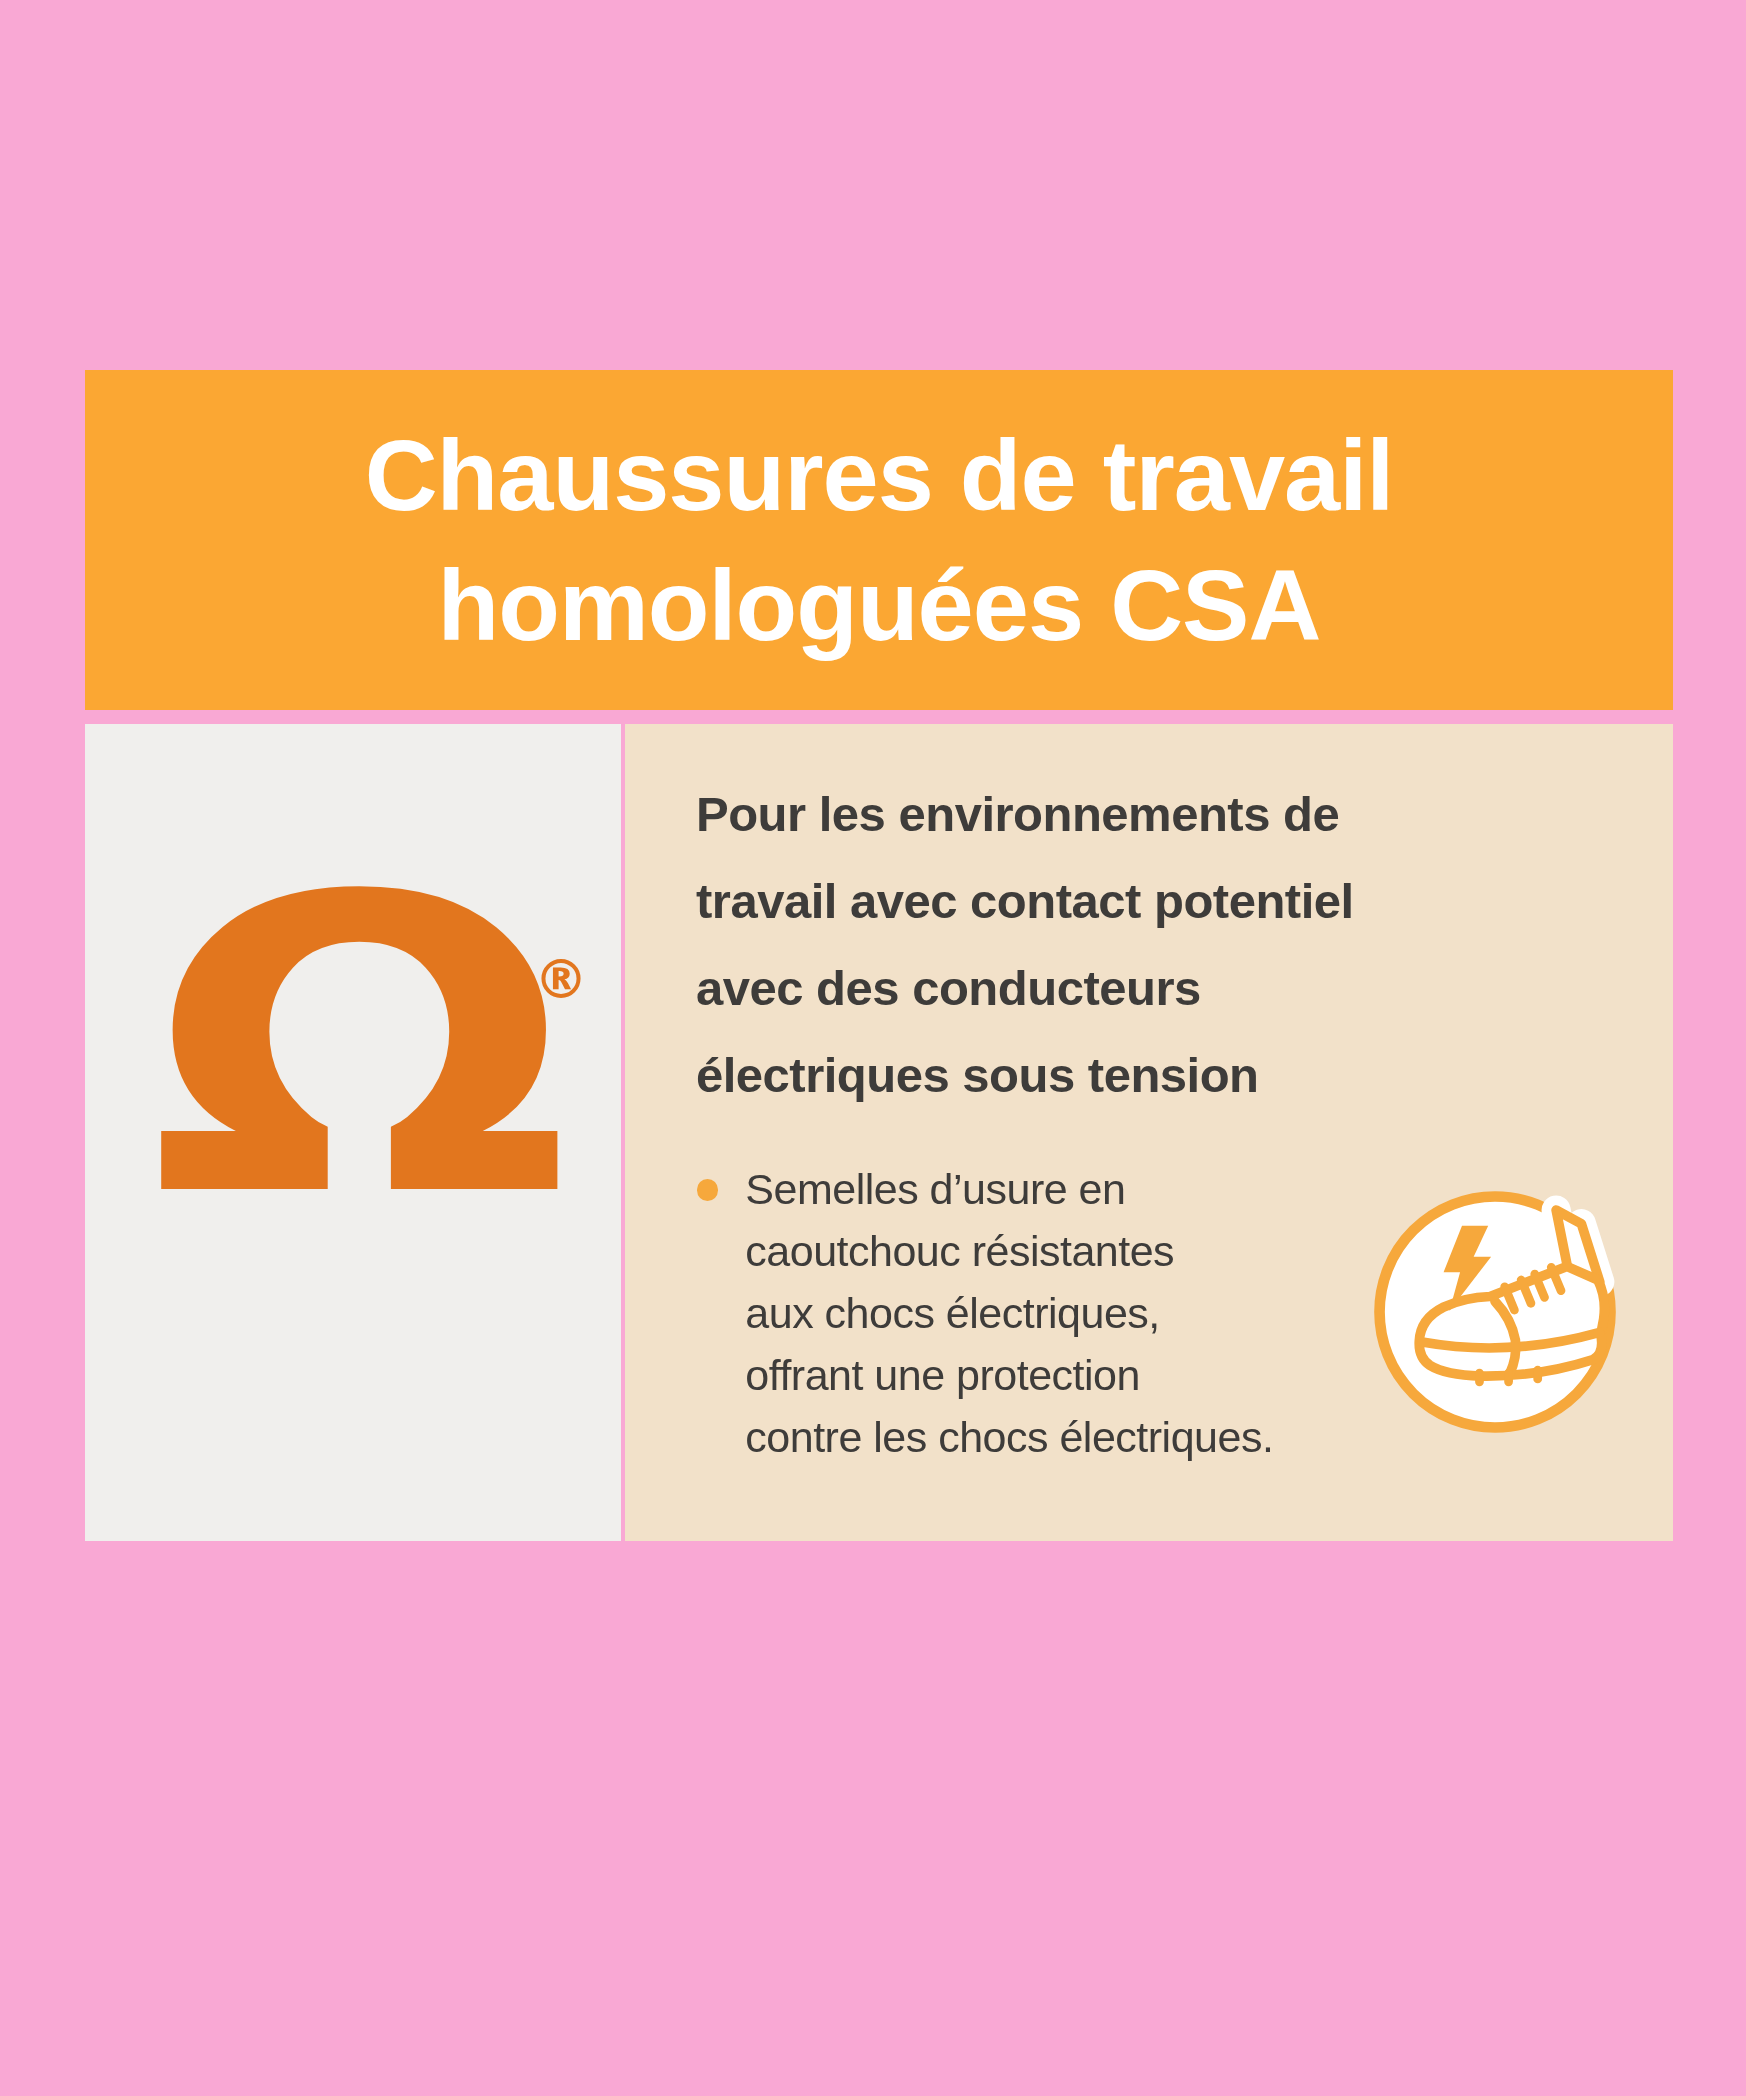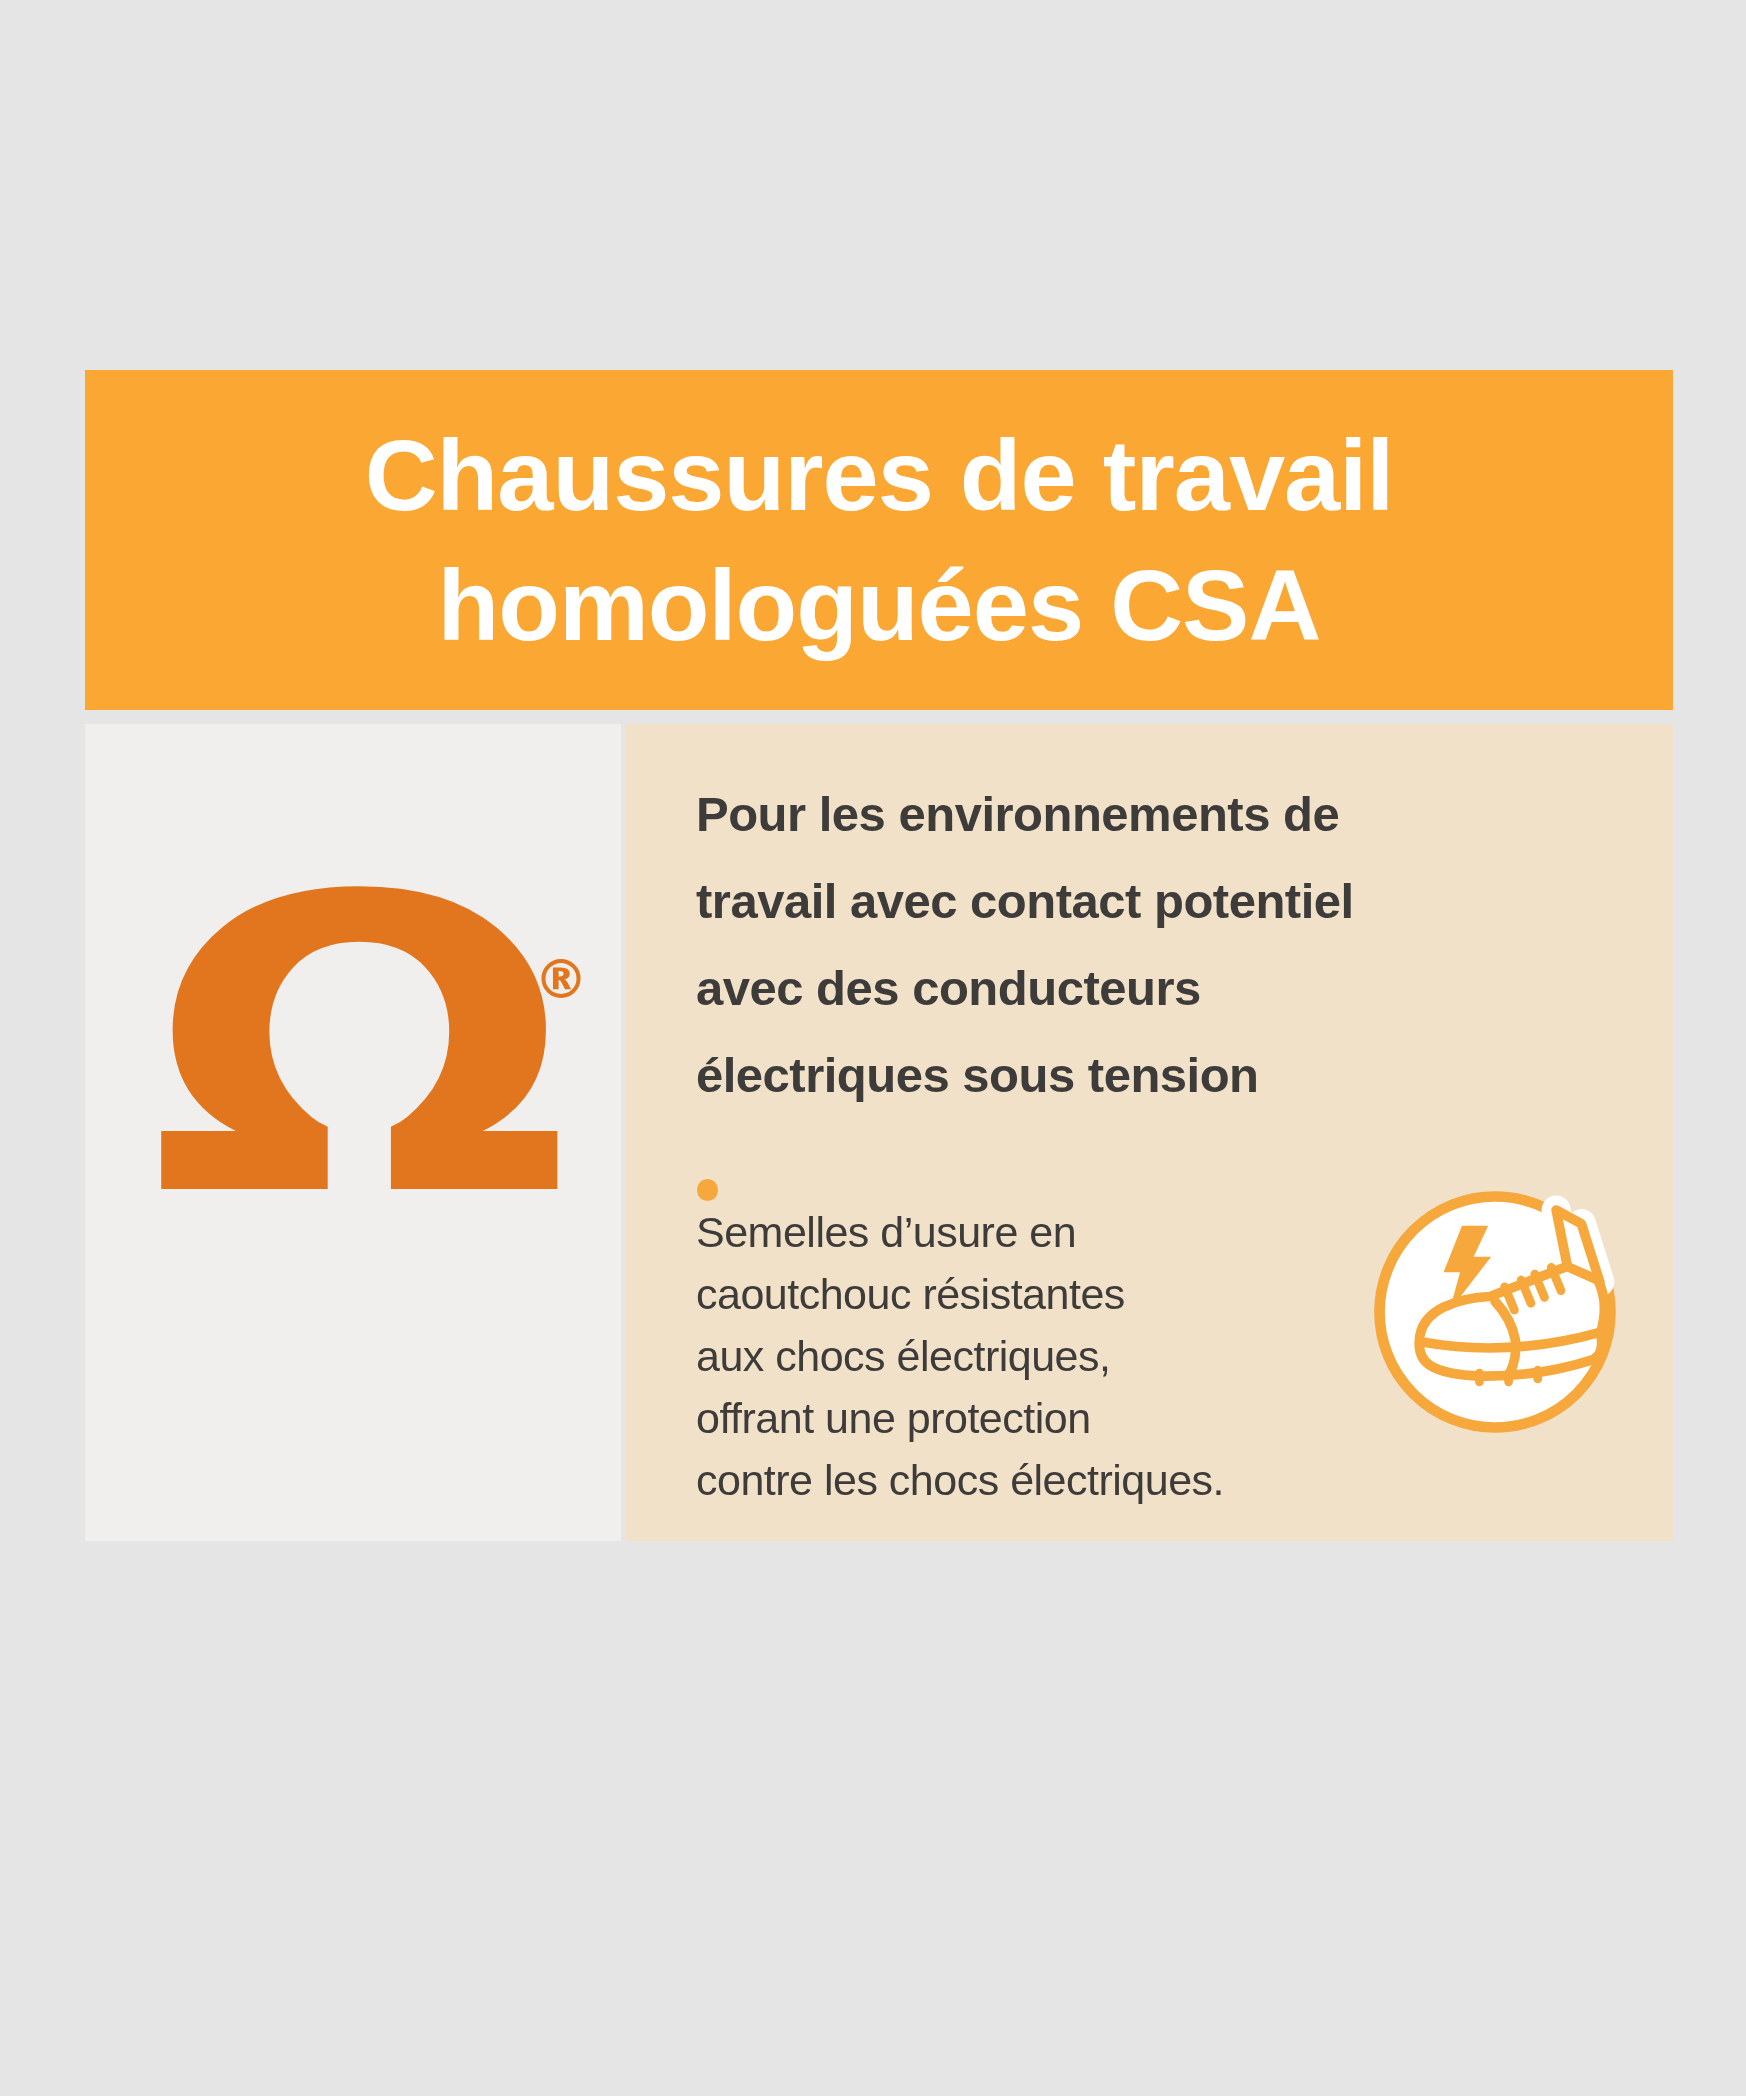--- a/index.html
+++ b/index.html
@@ -1,20 +1,20 @@
 <!DOCTYPE html>
 <html><head>
 <meta charset="utf-8">
 <style>
   html,body{margin:0;padding:0;background:#ffffff;}
   .page{
     position:relative;
     width:1747px;
     height:2096px;
-    background:#e5e5e5;
+    background:#f9a8d4;
     font-family:"Liberation Sans", sans-serif;
     overflow:hidden;
   }
   
   .header-band{
     position:absolute;
     left:85px; top:370px;
     width:1588px; height:340px;
     background:#FBA733;
     display:flex; align-items:center; justify-content:center;
@@ -70,21 +70,20 @@
     color:#3E3C3A;
     font-size:49px;
     line-height:87px;
     font-weight:bold;
     letter-spacing:-0.5px;
     white-space:pre-line;
   }
   .bullet-row{
     display:flex;
     margin-top:39px;
-    flex-direction:column;
   }
   .bullet-dot{
     flex:0 0 auto;
     width:21.3px; height:21.3px;
     border-radius:50%;
     background:#F6A83C;
     margin:21.3px 27px 0 1px;
   }
   .bullet-text{
     color:#3E3C3A;

